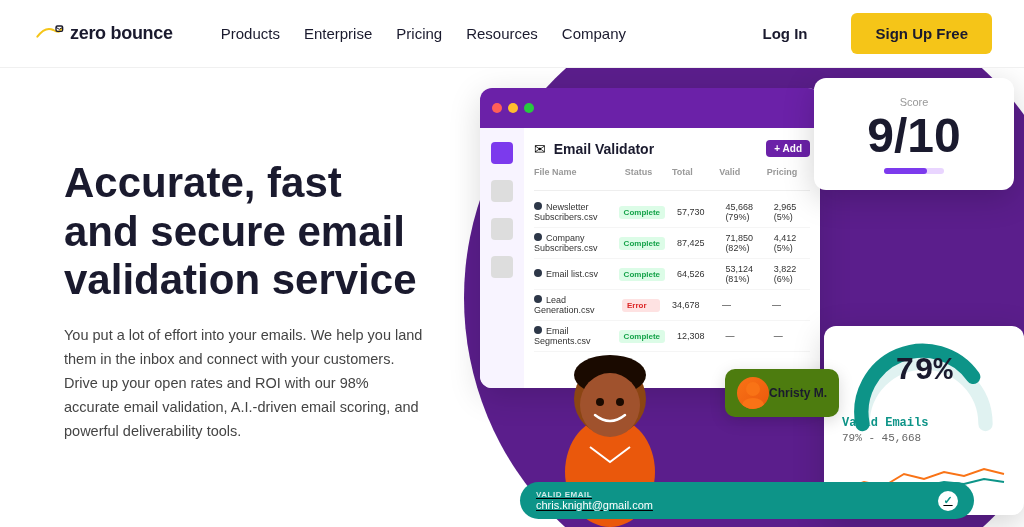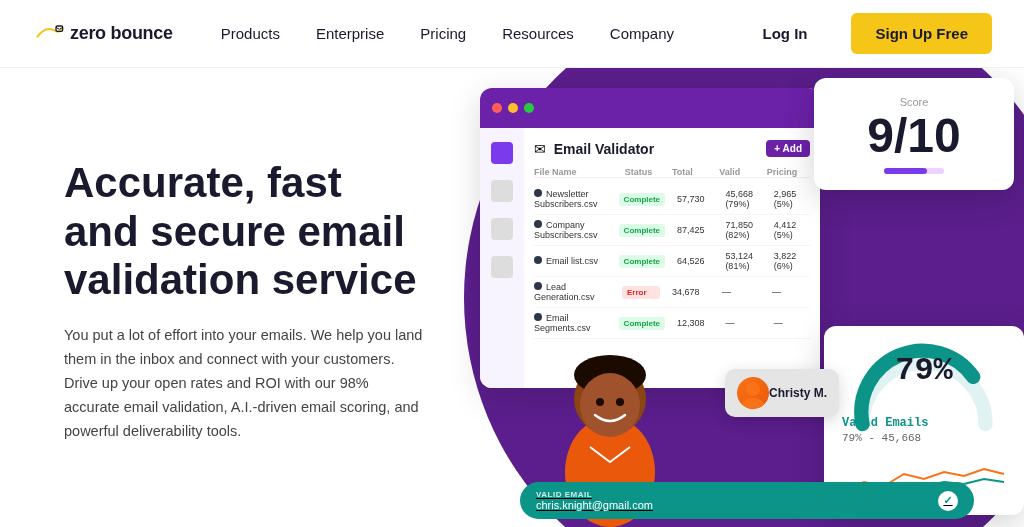--- a/index.html
+++ b/index.html
@@ -29,21 +29,21 @@
       letter-spacing: -0.3px;
     }
     .logo-icon {
       width: 32px;
       height: 22px;
       margin-right: 6px;
     }
     .nav-links {
       display: flex;
       align-items: flex-end;
-      gap: 36px;
+      gap: 24px;
       flex: 1;
     }
     .nav-link {
       font-size: 15px;
       color: #1a1a2e;
       text-decoration: none;
       font-weight: 500;
       cursor: pointer;
     }
     .nav-actions {
@@ -197,21 +197,21 @@
       font-size: 10px;
       padding: 3px 8px;
       border-radius: 4px;
       font-weight: 600;
     }
     .ev-table-header {
       display: grid;
       grid-template-columns: 2fr 1fr 1fr 1fr 1fr;
       gap: 4px;
       margin-bottom: 6px;
-      padding-bottom: 0;
+      padding-bottom: 13px;
       border-bottom: 1px solid #eee;
     }
     .ev-th {
       font-size: 9px;
       color: #999;
       font-weight: 600;
     }
     .ev-row {
       display: grid;
       grid-template-columns: 2fr 1fr 1fr 1fr 1fr;
@@ -336,21 +336,21 @@
     .person-silhouette {
       width: 140px;
       height: 200px;
     }
 
     
     .christy-badge {
       position: absolute;
       right: 185px;
       bottom: 110px;
-      background: #e5e5e5;
+      background: #4d7c0f;
       border-radius: 10px;
       box-shadow: 0 4px 16px rgba(0,0,0,0.15);
       padding: 8px 12px;
       display: flex;
       align-items: center;
       gap: 0;
       z-index: 4;
       text-align: center;
     }
     .christy-avatar {

